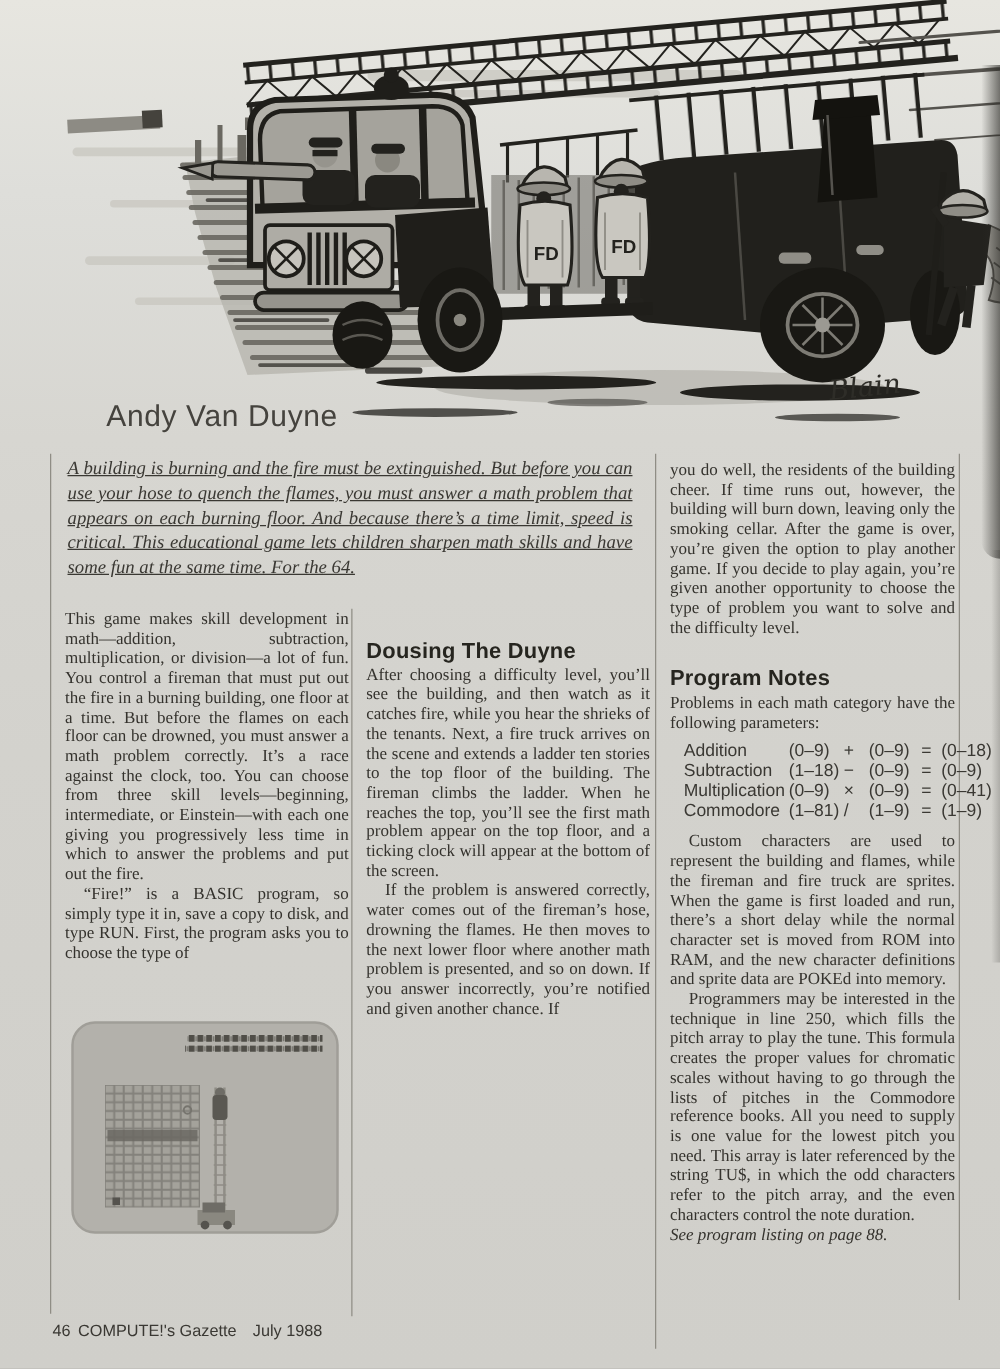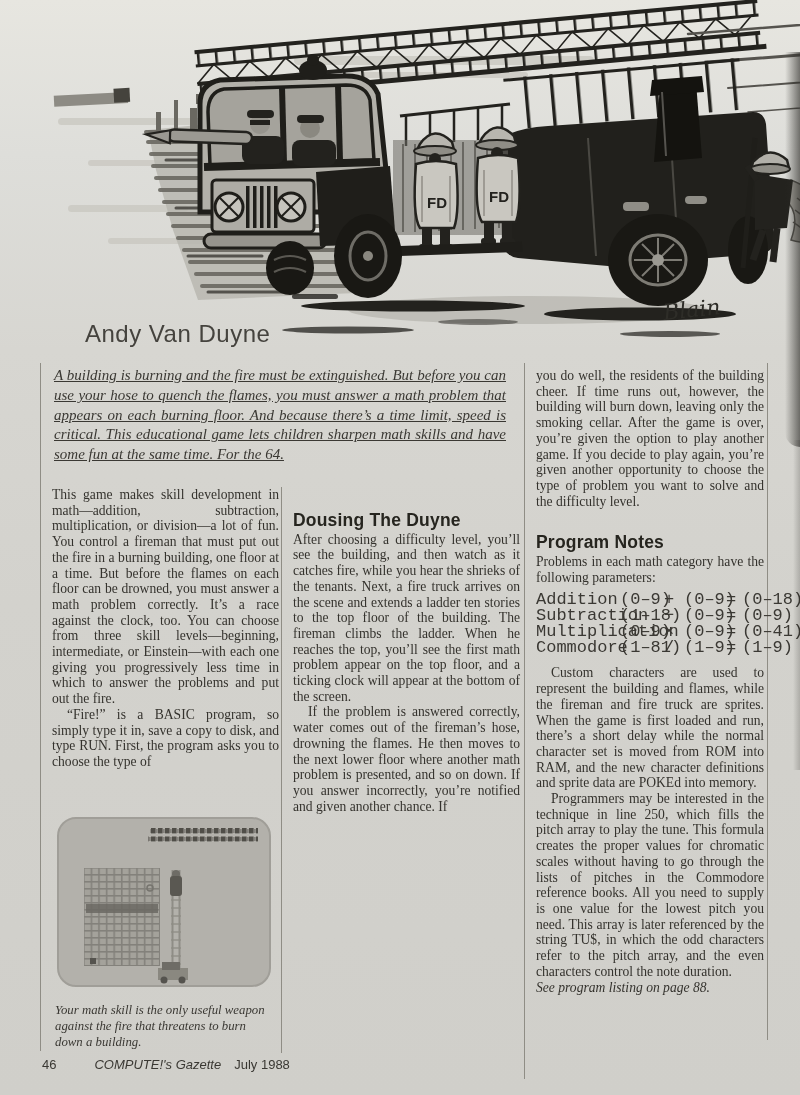--- a/index.html
+++ b/index.html
@@ -27,34 +27,34 @@
   .col{position:absolute;font-size:13.6px;line-height:15.7px;text-align:justify;}
   .col p{margin:0;}
   .col p.ind{text-indent:15px;}
   .col1{left:52px;top:487px;width:227px;}
   .col2{left:293px;top:487px;width:227px;}
   .col3{left:536px;top:368px;width:228px;}
   h3.section{
     font-family:"Liberation Sans",sans-serif;font-weight:700;font-size:17.5px;
     margin:26px 0 3px;color:#26251f;letter-spacing:.2px;
   }
-  .ptable{font-family:Liberation Mono, monospace;font-size:17px;color:#3a3833;margin:7px 0 9px;}
+  .ptable{font-family:Liberation Sans, sans-serif;font-size:14px;color:#3a3833;margin:7px 11px 9px;}
   .trow{display:grid;grid-template-columns:84px 44px 20px 42px 16px 1fr;line-height:16px;}
   .trow span{white-space:nowrap;}
   .fig{position:absolute;left:46px;top:812px;width:238px;height:182px;}
   .caption{
     position:absolute;left:55px;top:1002px;width:219px;
     font-style:italic;font-size:12.8px;line-height:16px;color:#3a3833;
   }
   .see{font-style:italic;}
   .footer{
     position:absolute;left:42px;top:1057px;z-index:4;
     font-family:"Liberation Sans",sans-serif;font-size:13px;color:#3a3833;display:flex;align-items:flex-end;
   }
-  .footer .mag{font-style:italic;margin-left:38px;}
+  .footer .mag{margin-left:6px;}
   .footer .issue{margin-left:13px;}
   .edge-shadow{
     position:absolute;right:0;top:52px;width:15px;height:395px;z-index:6;
     background:linear-gradient(to left,rgba(42,41,37,.62),rgba(42,41,37,0));
     border-radius:0 0 0 30px;
   }
   .edge-shadow2{
     position:absolute;right:0;top:440px;width:7px;height:330px;z-index:6;
     background:linear-gradient(to left,rgba(42,41,37,.22),rgba(42,41,37,0));
   }
@@ -389,21 +389,20 @@
       </g>
       <circle cx="104" cy="76" r="3" fill="none" stroke="#76746e" stroke-width="1.5"></circle>
       <g>
         <rect x="112" y="156" width="30" height="12" fill="#8a8880"></rect>
         <rect x="116" y="150" width="18" height="8" fill="#6e6c66"></rect>
         <circle cx="118" cy="168" r="3.5" fill="#55534e"></circle>
         <circle cx="136" cy="168" r="3.5" fill="#55534e"></circle>
       </g>
     </svg>
   </div>
-  <div class="caption">Your math skill is the only useful weapon against the fire that threatens to burn down a building.</div>
 
   <div class="col col2">
     <h3 class="section">Dousing The Duyne</h3>
     <p>After choosing a difficulty level, you’ll see the building, and then watch as it catches fire, while you hear the shrieks of the tenants. Next, a fire truck arrives on the scene and extends a ladder ten stories to the top floor of the building. The fireman climbs the ladder. When he reaches the top, you’ll see the first math problem appear on the top floor, and a ticking clock will appear at the bottom of the screen.</p>
     <p class="ind">If the problem is answered correctly, water comes out of the fireman’s hose, drowning the flames. He then moves to the next lower floor where another math problem is presented, and so on down. If you answer incorrectly, you’re notified and given another chance. If</p>
   </div>
 
   <div class="col col3">
     <p>you do well, the residents of the building cheer. If time runs out, however, the building will burn down, leaving only the smoking cellar. After the game is over, you’re given the option to play another game. If you decide to play again, you’re given another opportunity to choose the type of problem you want to solve and the difficulty level.</p>
     <h3 class="section">Program Notes</h3>

